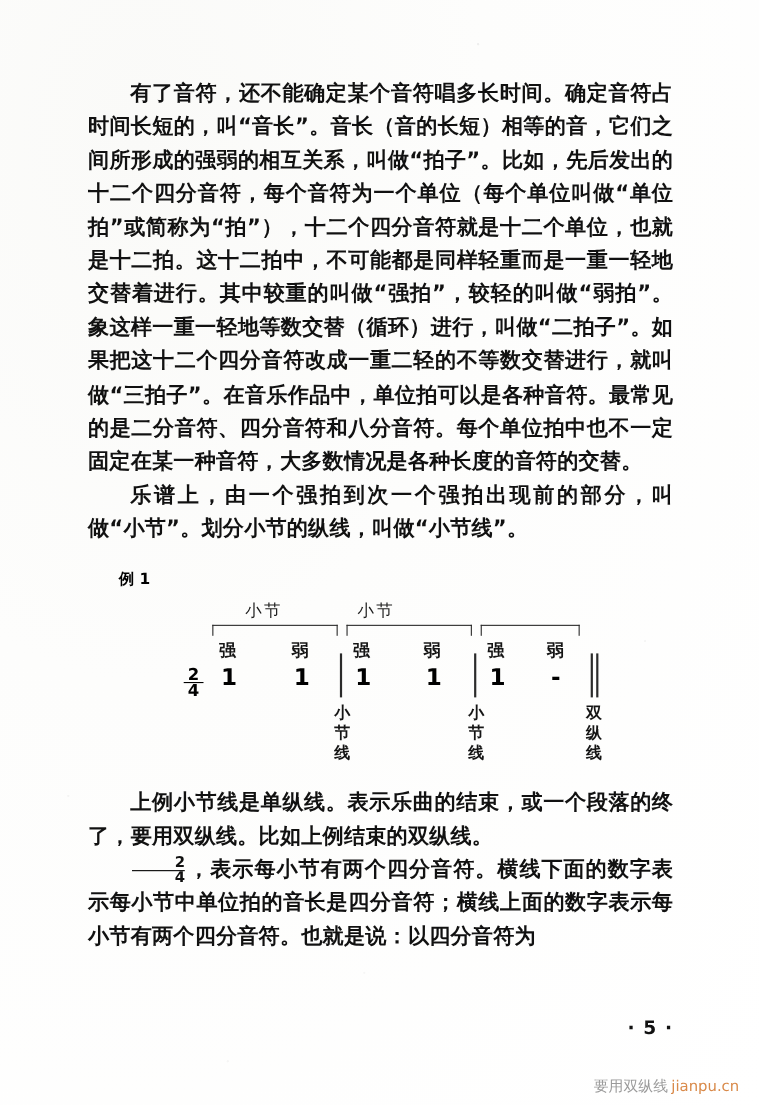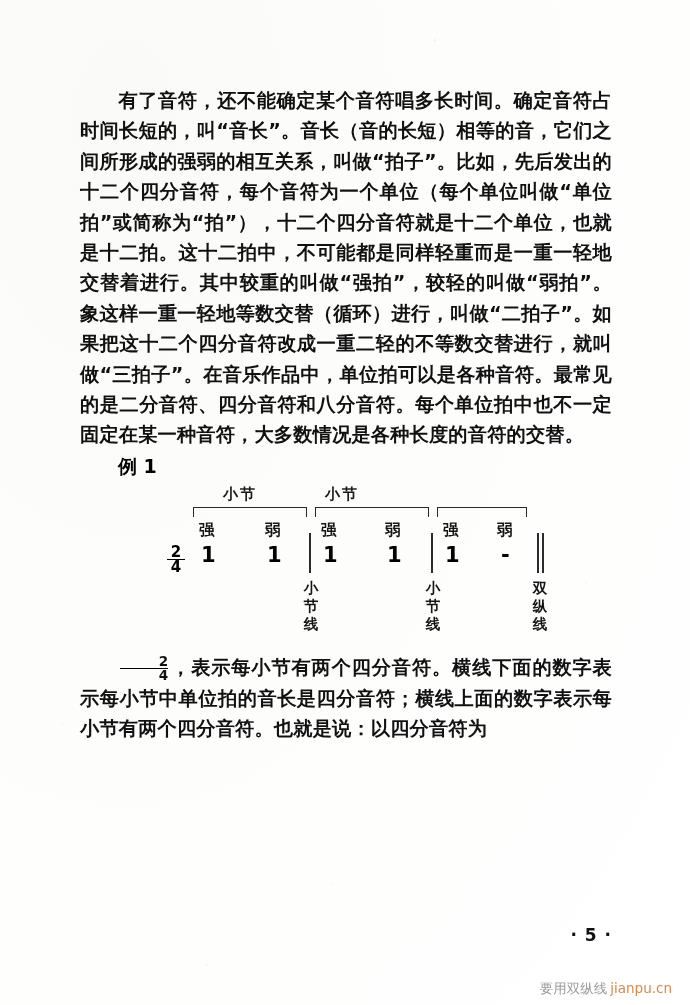--- a/index.html
+++ b/index.html
@@ -34,21 +34,21 @@
       radial-gradient(circle at 22% 33%, rgba(160,160,160,0.2) 0.7px, transparent 1.3px),
       radial-gradient(circle at 85% 58%, rgba(160,160,160,0.18) 0.7px, transparent 1.3px),
       radial-gradient(circle at 9% 72%, rgba(160,160,160,0.2) 0.7px, transparent 1.3px),
       radial-gradient(circle at 48% 88%, rgba(160,160,160,0.16) 0.7px, transparent 1.3px),
       radial-gradient(circle at 30% 96%, rgba(160,160,160,0.18) 0.7px, transparent 1.3px);
   }
 
   .content {
     position: absolute;
     left: 80px;
-    top: 86px;
+    top: 70px;
     width: 532px;
   }
 
   .para {
     font-size: 19.2px;
     line-height: 30.4px;
     letter-spacing: 0.2px;
     text-align: justify;
     text-justify: inter-ideograph;
     font-weight: 700;
@@ -56,25 +56,25 @@
     color: #111;
     margin: 0 0 0 0;
     text-indent: 2em;
     -webkit-font-smoothing: none;
   }
   .para + .para {
     margin-top: 0px;
   }
 
   .example-label {
-    font-size: 19px;
+    font-size: 14px;
     line-height: 30.4px;
     font-weight: 700;
     text-indent: 2em;
-    margin-top: 0;
+    margin-top: 16px;
   }
 
   
   .figure {
     position: relative;
     height: 170px;
     margin-top: 2px;
   }
 
   .notation {
@@ -82,21 +82,21 @@
     left: 105px;
     top: 0;
     width: 330px;
     height: 170px;
   }
 
   
   .measure-caption {
     position: absolute;
     font-size: 15px;
-    font-weight: 700;
+    font-weight: 400;
     line-height: 1;
     letter-spacing: 2px;
     color: #1a1a1a;
   }
   .mc1 { left: 38px;  top: 4px; }
   .mc2 { left: 140px; top: 4px; }
 
   
   .bracket {
     position: absolute;
@@ -251,20 +251,21 @@
 </head>
 <body>
 
 <div class="page"></div>
 <div class="scan-noise"></div>
 
 <div class="content">
 
   <p class="para">有了音符，还不能确定某个音符唱多长时间。确定音符占时间长短的，叫“音长”。音长（音的长短）相等的音，它们之间所形成的强弱的相互关系，叫做“拍子”。比如，先后发出的十二个四分音符，每个音符为一个单位（每个单位叫做“单位拍”或简称为“拍”），十二个四分音符就是十二个单位，也就是十二拍。这十二拍中，不可能都是同样轻重而是一重一轻地交替着进行。其中较重的叫做“强拍”，较轻的叫做“弱拍”。象这样一重一轻地等数交替（循环）进行，叫做“二拍子”。如果把这十二个四分音符改成一重二轻的不等数交替进行，就叫做“三拍子”。在音乐作品中，单位拍可以是各种音符。最常见的是二分音符、四分音符和八分音符。每个单位拍中也不一定固定在某一种音符，大多数情况是各种长度的音符的交替。</p>
 
+  <p class="para">乐谱上，由一个强拍到次一个强拍出现前的部分，叫做“小节”。划分小节的纵线，叫做“小节线”。</p>
 
   <div class="example-label">例 1</div>
 
   <div class="figure">
     <div class="notation">
 
       <div class="measure-caption mc1">小节</div>
       <div class="measure-caption mc2">小节</div>
 
       <div class="bracket bk1"></div>
@@ -310,20 +311,21 @@
       </div>
       <div class="vlabel vl3">
         <span>双</span>
         <span>纵</span>
         <span>线</span>
       </div>
 
     </div>
   </div>
 
+  <p class="para">上例小节线是单纵线。表示乐曲的结束，或一个段落的终了，要用双纵线。比如上例结束的双纵线。</p>
 
   <p class="para"><span class="inline-frac"><span class="num">2</span><span class="den">4</span></span><span>，表示每小节有两个四分音符。横线下面的数字表示每小节中单位拍的音长是四分音符；横线上面的数字表示每小节有两个四分音符。也就是说：以四分音符为</span></p>
 
 </div>
 
 <div class="page-number">· 5 ·</div>
 
 <div class="watermark">
   <span>要用双纵线</span><span class="wm-site">jianpu.cn</span>
 </div>

